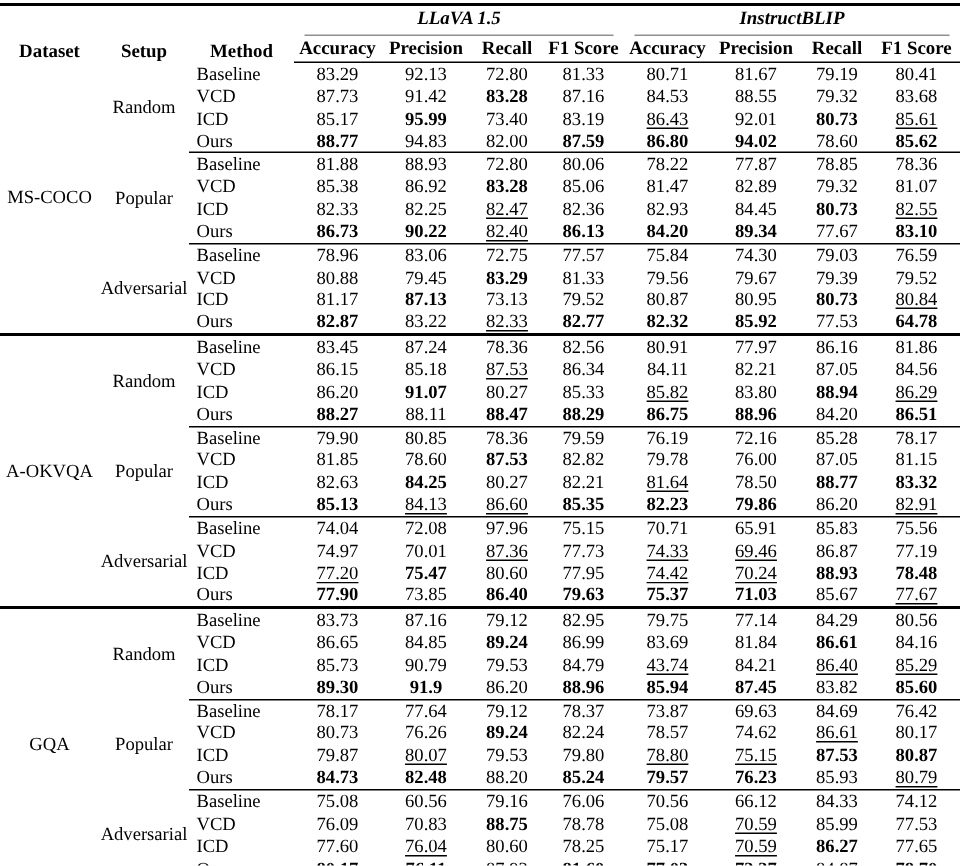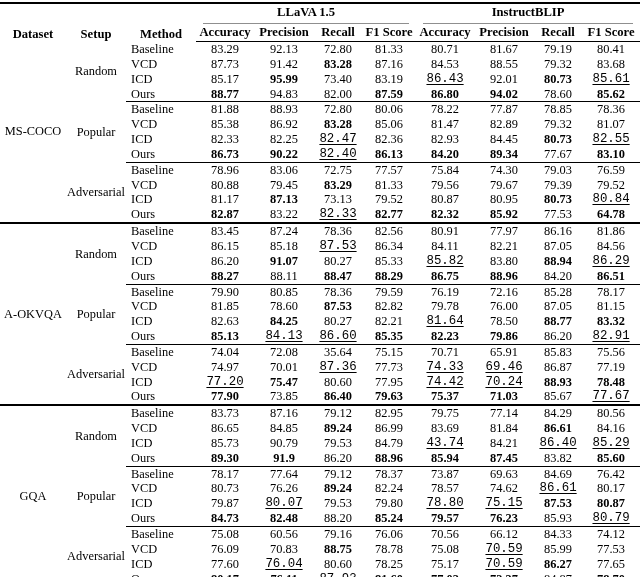--- a/index.html
+++ b/index.html
@@ -15,26 +15,26 @@
   }
   th, td {
     padding: 0; text-align: center; font-weight: normal;
     font-size: 12.4px; line-height: 14.85px;
     overflow: hidden; white-space: nowrap;
   }
   thead th { font-weight: bold; font-size: 12.6px; }
   thead tr.group-row th { height: 20px; vertical-align: bottom; }
   thead tr.metric-row th { height: 17px; border-bottom: 1.5px solid #000; vertical-align: middle; }
   th.span-head { vertical-align: middle; margin-left: 16px; }
-  .grpin { border-bottom: 1.4px solid #8f8f8f; margin: 0 7px; padding: 1px 0 3px 0; }
+  .grpin { border-bottom: 1.4px solid #8f8f8f; margin: 0 7px; padding: 1px 0 3px 0; font-style: italic; }
   tbody td { height: 14.85px; }
   td.dataset-cell, td.setup-cell { vertical-align: middle; }
   td.method-cell { text-align: left; padding-left: 5px; }
   .b { font-weight: bold; }
-  .u { text-decoration: underline; text-underline-offset: 2px; text-decoration-thickness: 1px; font-family: Liberation Mono, monospace; }
+  .u { text-decoration: underline; text-underline-offset: 2px; text-decoration-thickness: 1px; }
   tr.blk-start td.method-cell, tr.blk-start td.val { border-top: 1px solid #000; }
   tr.ds-start td { border-top: 2px solid #000; }
 </style>
 </head>
 <body>
 
 <table>
   <colgroup>
     <col style="width:66px">
       <col style="width:60px">
@@ -297,21 +297,21 @@
         <td class="val b">82.23</td>
         <td class="val b">79.86</td>
         <td class="val">86.20</td>
         <td class="val u">82.91</td>
       </tr>
       <tr class="blk-start">
         <td class="setup-cell" rowspan="4">Adversarial</td>
         <td class="method-cell">Baseline</td>
         <td class="val">74.04</td>
         <td class="val">72.08</td>
-        <td class="val">35.64</td>
+        <td class="val">97.96</td>
         <td class="val">75.15</td>
         <td class="val">70.71</td>
         <td class="val">65.91</td>
         <td class="val">85.83</td>
         <td class="val">75.56</td>
       </tr>
       <tr>
         <td class="method-cell">VCD</td>
         <td class="val">74.97</td>
         <td class="val">70.01</td>

